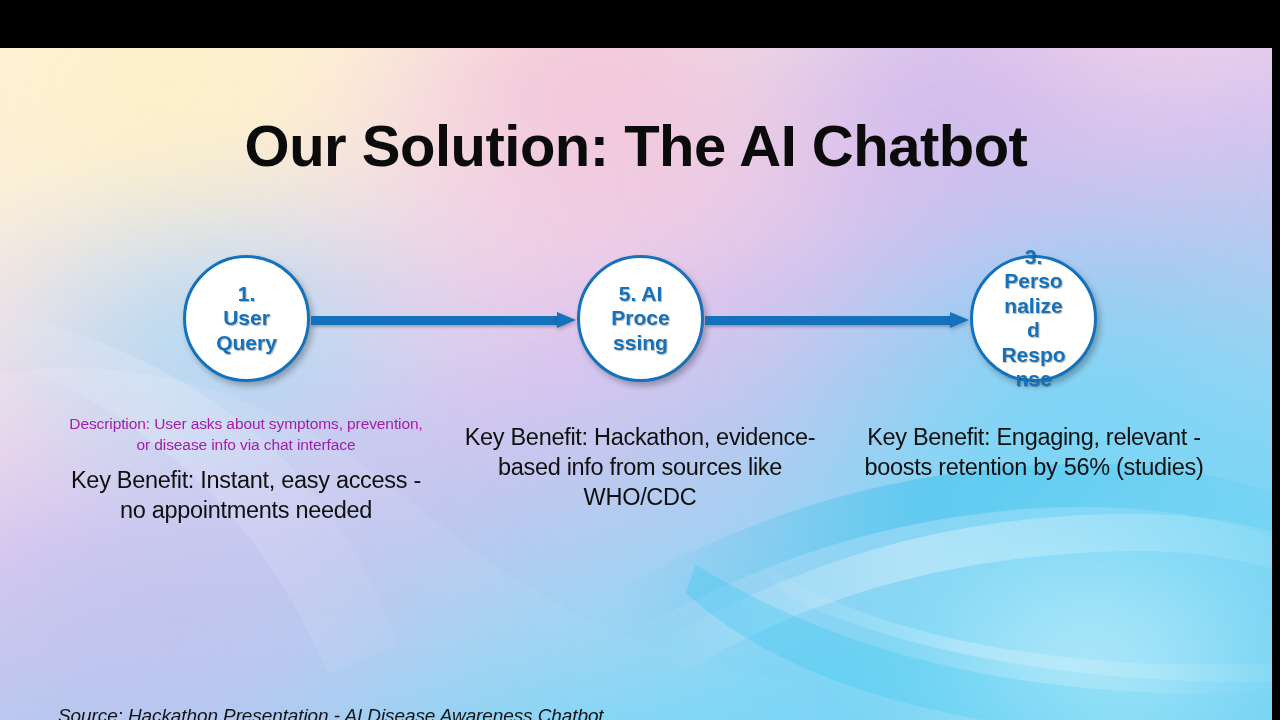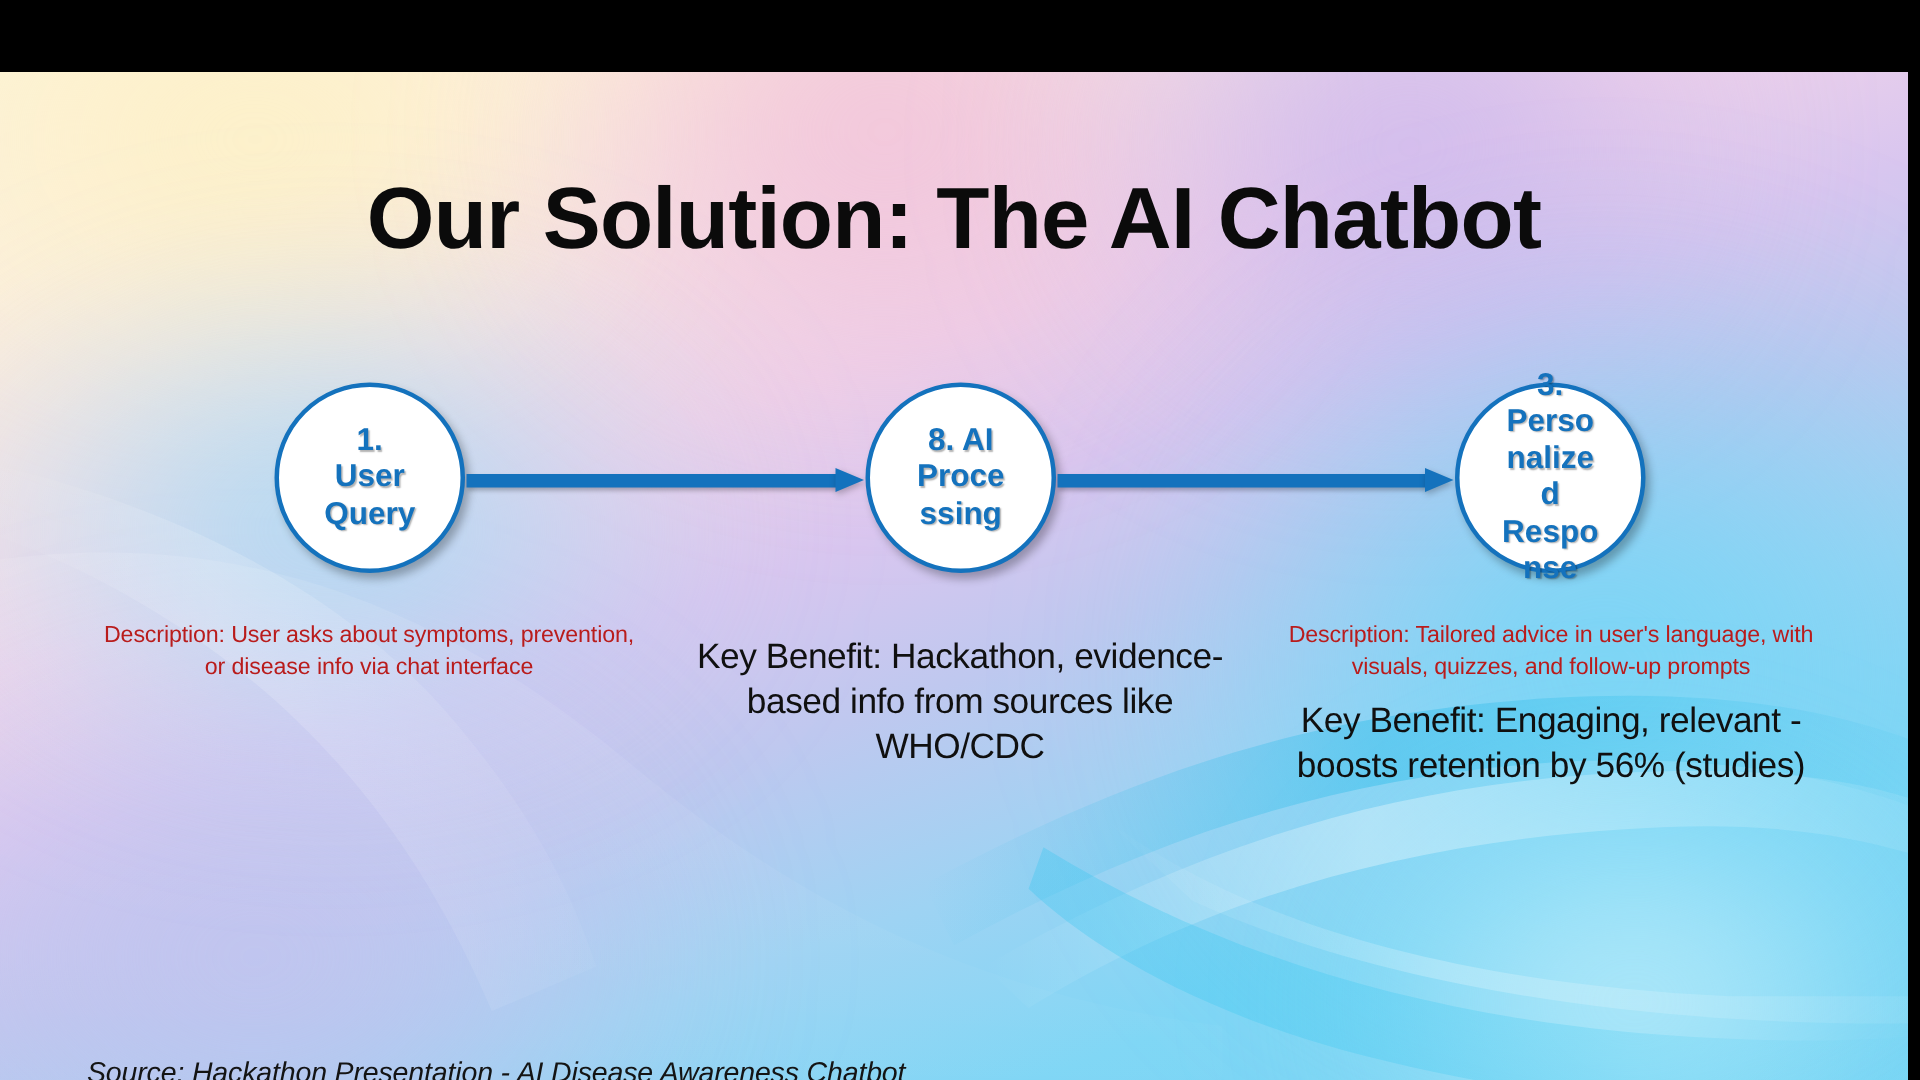--- a/index.html
+++ b/index.html
@@ -100,21 +100,21 @@
     filter:drop-shadow(1px 2px 2px rgba(0,0,0,0.25));
   }
 
   
   .col{position:absolute;top:365px;width:356px;text-align:center;}
   #col-0{left:68px;}
   #col-1{left:462px;}
   #col-2{left:856px;}
 
   .desc{
-    font-size:15.5px;line-height:1.38;color:#b91c1c;
+    font-size:15.5px;line-height:1.38;color:#a21caf;
     letter-spacing:-0.1px;
   }
   .benefit{
     margin-top:9px;
     font-size:23.5px;line-height:1.28;color:#101010;
     letter-spacing:-0.3px;
   }
 
   
   .source{
@@ -182,21 +182,21 @@
 User
 Query</div>
     </div>
 
     <div class="connector" id="conn-0">
       <div class="conn-line"></div>
       <div class="conn-head"></div>
     </div>
 
     <div class="node" id="node-1">
-      <div class="node-label">8. AI
+      <div class="node-label">5. AI
 Proce
 ssing</div>
     </div>
 
     <div class="connector" id="conn-1">
       <div class="conn-line"></div>
       <div class="conn-head"></div>
     </div>
 
     <div class="node" id="node-2">
@@ -204,26 +204,26 @@
 Perso
 nalize
 d
 Respo
 nse</div>
     </div>
   </div>
 
   <div class="col" id="col-0">
     <div class="desc">Description: User asks about symptoms, prevention, or disease info via chat interface</div>
+    <div class="benefit">Key Benefit: Instant, easy access - no appointments needed</div>
   </div>
 
   <div class="col" id="col-1">
     <div class="benefit">Key Benefit: Hackathon, evidence-based info from sources like WHO/CDC</div>
   </div>
 
   <div class="col" id="col-2">
-    <div class="desc">Description: Tailored advice in user's language, with visuals, quizzes, and follow-up prompts</div>
     <div class="benefit">Key Benefit: Engaging, relevant - boosts retention by 56% (studies)</div>
   </div>
 
   <div class="source">Source: Hackathon Presentation - AI Disease Awareness Chatbot</div>
 
 </div>
 
 </body></html>

